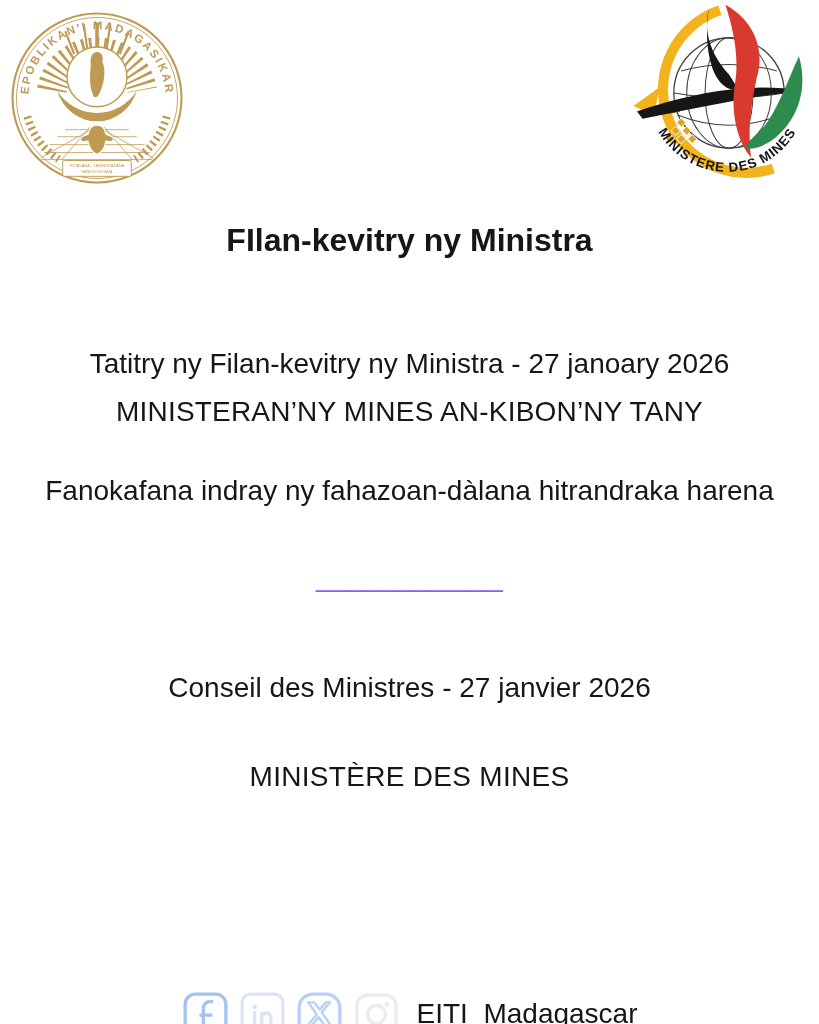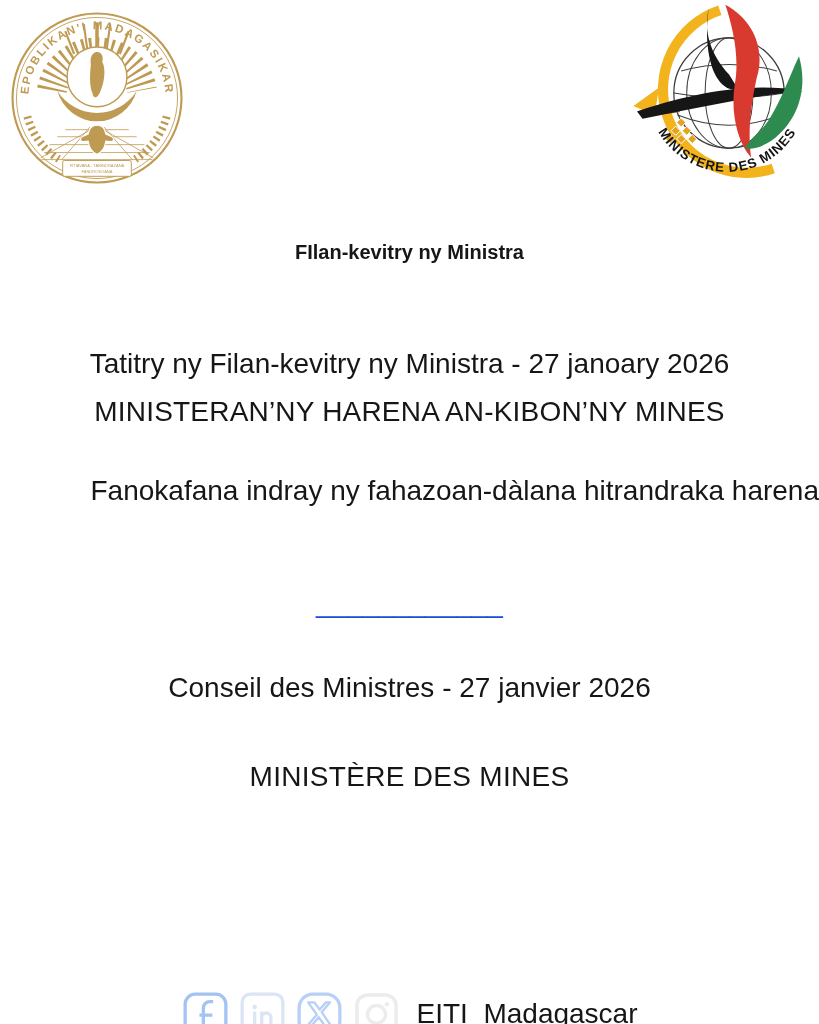--- a/index.html
+++ b/index.html
@@ -12,26 +12,26 @@
     overflow:hidden;
   }
   .seal{position:absolute;left:9px;top:10px;width:176px;height:176px;}
   .mlogo{position:absolute;left:626px;top:1px;width:184px;height:184px;}
   .line{
     position:absolute;left:0;right:0;
     text-align:center;
     font-size:28px;line-height:40px;
     margin:0;color:#161616;
   }
-  .title{top:220px;font-size:20px;font-weight:bold;line-height:40px;margin-top:12px;}
+  .title{top:220px;font-size:32px;font-weight:bold;line-height:40px;}
   .sub-mg{top:312px;margin-top:32px;}
   .min-mg{top:392px;letter-spacing:0.2px;}
-  .topic-mg{top:471px;text-align:right;}
+  .topic-mg{top:471px;}
   .topic-mg span, .topic-fr span{display:block;}
-  .divider{top:583px;font-size:28px;letter-spacing:0;color:#1d4ed8;}
+  .divider{top:557px;font-size:28px;letter-spacing:0;color:#8b5cf6;}
   .sub-fr{top:668px;}
   .min-fr{top:748px;letter-spacing:0.3px;margin-top:9px;}
   .topic-fr{top:826px;line-height:44px;}
   .footer{
     position:absolute;left:0;right:0;top:988px;height:52px;
     display:flex;align-items:center;justify-content:center;gap:10px;
   }
   .sicon{width:47px;height:47px;display:block;}
   .handle{font-size:28px;color:#161616;margin-left:7px;}
 </style>
@@ -113,21 +113,21 @@
     </g>
 
     <path id="mlogoArc" d="M 34,140 A 86,86 0 0 0 186,140" fill="none"></path>
     <text font-size="14.5" font-weight="bold" letter-spacing="1" fill="#141414">
       <textPath href="#mlogoArc" startOffset="50%" text-anchor="middle">MINISTERE DES MINES</textPath>
     </text>
   </svg>
 
   <h1 class="line title">FIlan-kevitry ny Ministra</h1>
   <p class="line sub-mg">Tatitry ny Filan-kevitry ny Ministra - 27 janoary 2026</p>
-  <p class="line min-mg">MINISTERAN’NY HARENA AN-KIBON’NY MINES</p>
+  <p class="line min-mg">MINISTERAN’NY MINES AN-KIBON’NY TANY</p>
   <p class="line topic-mg">
     <span>Fanokafana indray ny fahazoan-dàlana hitrandraka harena</span>
   </p>
   <p class="line divider">____________</p>
   <p class="line sub-fr">Conseil des Ministres - 27 janvier 2026</p>
   <p class="line min-fr">MINISTÈRE DES MINES</p>
 
   <div class="footer">
     <svg class="sicon" viewBox="0 0 24 24">
       <g fill="none" stroke="#A3C3F3" stroke-width="1.7" stroke-linejoin="round">

